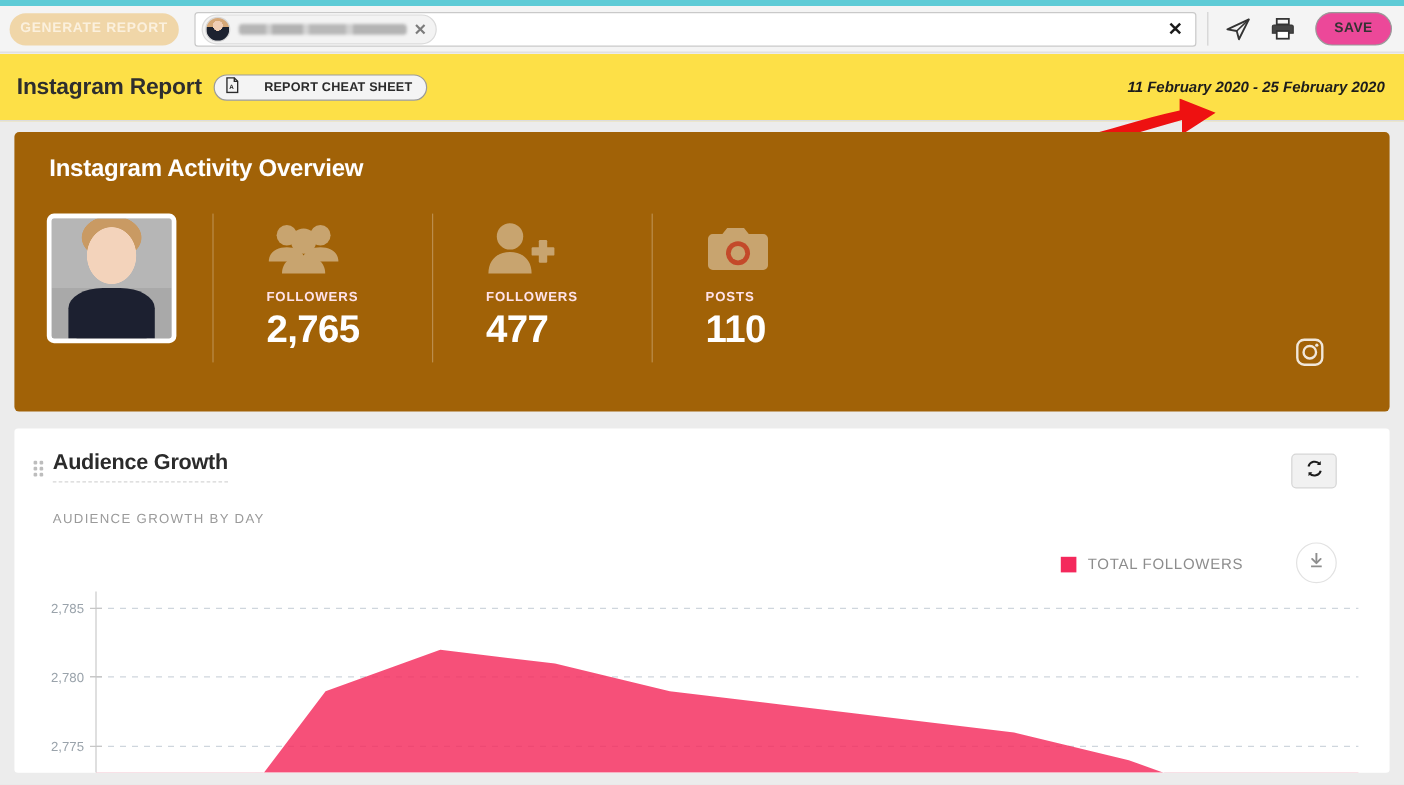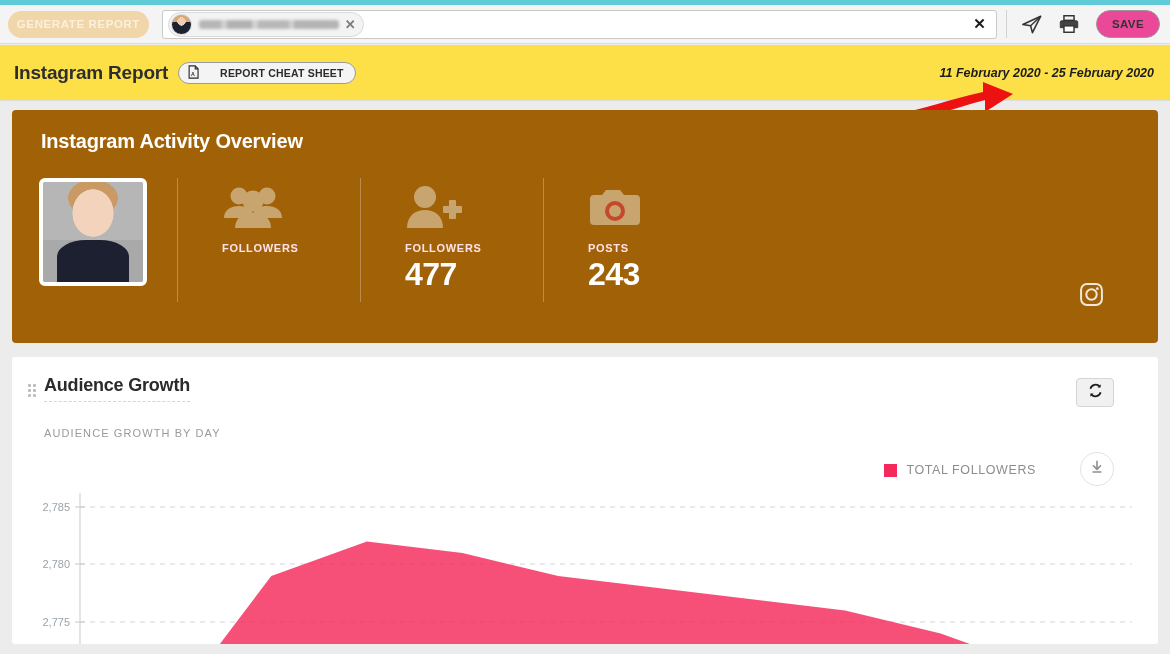--- a/index.html
+++ b/index.html
@@ -325,20 +325,21 @@
           <svg width="62" height="46" viewBox="0 0 62 46">
             <circle cx="17" cy="12" r="8.5" fill="#fff"></circle>
             <circle cx="45" cy="12" r="8.5" fill="#fff"></circle>
             <path d="M2 34c0-8 6.6-12 15-12s15 4 15 12z" fill="#fff"></path>
             <path d="M30 34c0-8 6.6-12 15-12s15 4 15 12z" fill="#fff"></path>
             <circle cx="31" cy="17" r="10.5" fill="#fff"></circle>
             <path d="M13 44c0-10 8-15 18-15s18 5 18 15z" fill="#fff"></path>
           </svg>
         </div>
         <div class="stat-label">FOLLOWERS</div>
+        <div class="stat-value">2,765</div>
       </div>
 
       <div class="stat-divider"></div>
       <div class="stat">
         <div class="stat-icon">
           <svg width="58" height="46" viewBox="0 0 58 46">
             <circle cx="20" cy="13" r="11" fill="#fff"></circle>
             <path d="M2 44c0-12 8-18 18-18s18 6 18 18z" fill="#fff"></path>
             <rect x="38" y="22" width="19" height="7" rx="1" fill="#fff"></rect>
             <rect x="44" y="16" width="7" height="19" rx="1" fill="#fff"></rect>
@@ -351,21 +352,21 @@
       <div class="stat-divider"></div>
       <div class="stat">
         <div class="stat-icon">
           <svg width="54" height="46" viewBox="0 0 54 46">
             <path d="M18 6h14l4 5h12a4 4 0 0 1 4 4v22a4 4 0 0 1-4 4H6a4 4 0 0 1-4-4V15a4 4 0 0 1 4-4h8z" fill="#fff"></path>
             <circle cx="27" cy="27" r="10" fill="#f4295c"></circle>
             <circle cx="27" cy="27" r="6" fill="#fff"></circle>
           </svg>
         </div>
         <div class="stat-label">POSTS</div>
-        <div class="stat-value">243</div>
+        <div class="stat-value">110</div>
       </div>
     </div>
 
     <div class="ig-logo">
       <svg width="25" height="25" viewBox="0 0 24 24">
         <rect x="2" y="2" width="20" height="20" rx="5.6" fill="none" stroke="#fff" stroke-width="1.9"></rect>
         <circle cx="12" cy="12" r="5" fill="none" stroke="#fff" stroke-width="1.9"></circle>
         <circle cx="17.6" cy="6.4" r="1.3" fill="#fff"></circle>
       </svg>
     </div>

